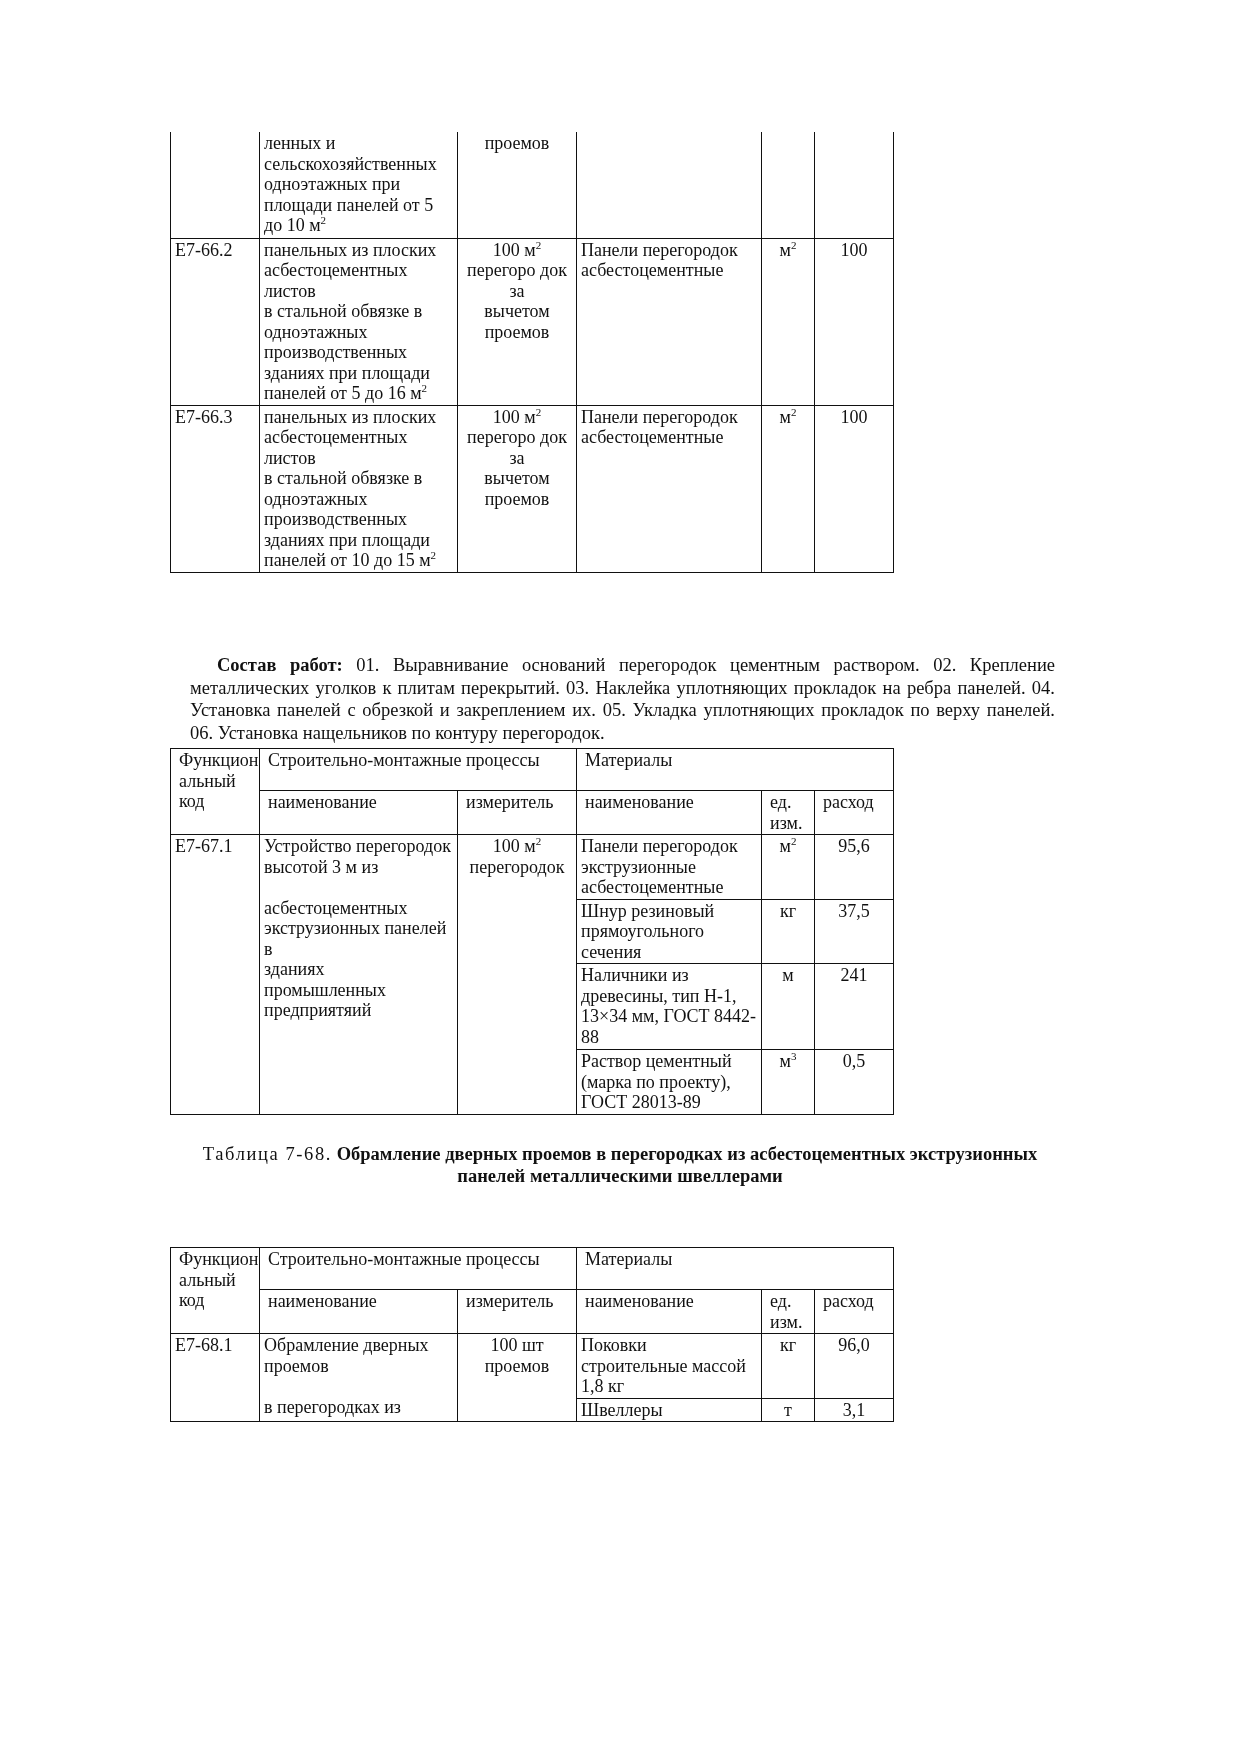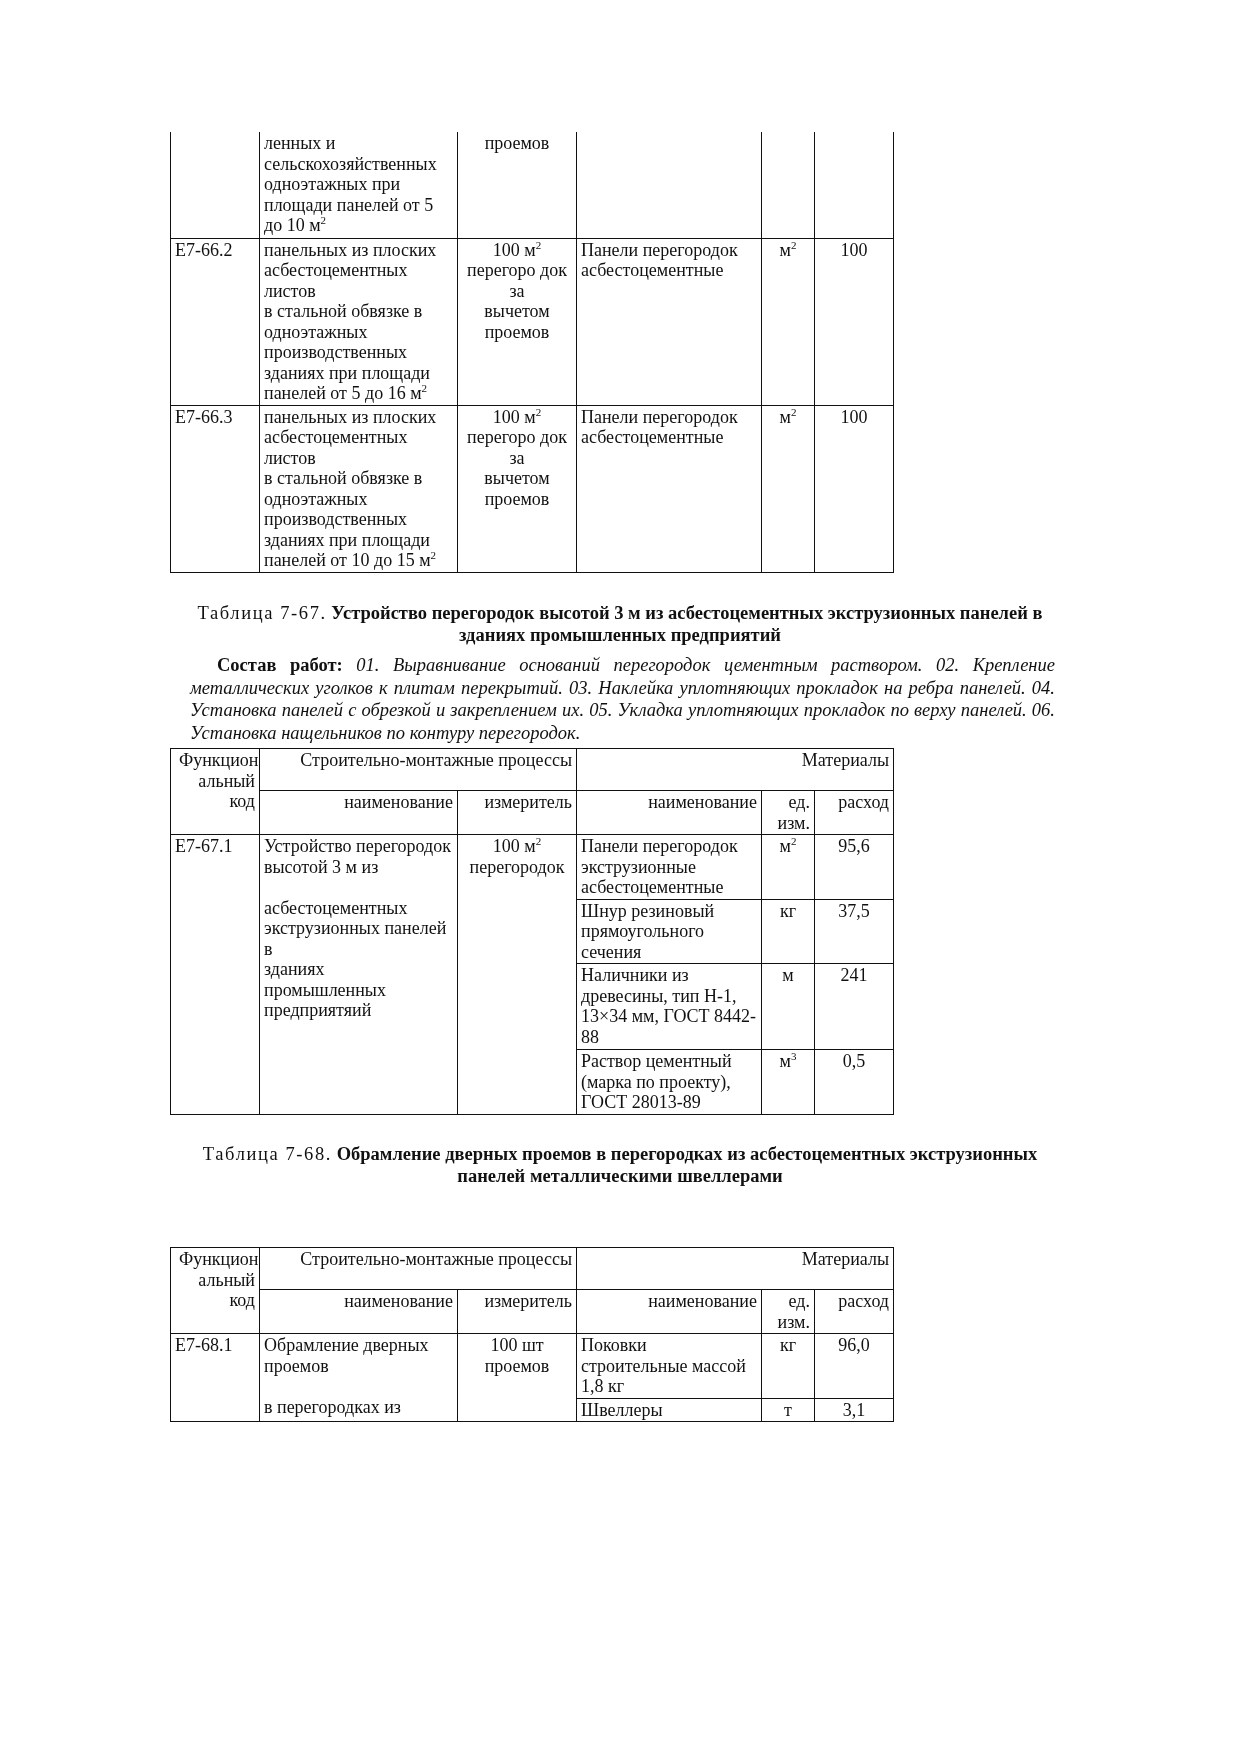--- a/index.html
+++ b/index.html
@@ -8,35 +8,35 @@
     font-family: "Liberation Serif", "DejaVu Serif", serif;
     color: #111111; font-size: 18px; line-height: 20.5px;
   }
   .page { position: absolute; left: 0; top: 0; width: 1188px; height: 1755px; }
   table.grid { position: absolute; border-collapse: collapse; table-layout: fixed; }
   table.grid td {
     border: 1.6px solid #111111; vertical-align: top; padding: 1px 4px 1px 4px;
     font-size: 18px; line-height: 20.5px;
   }
   table.grid td.c { text-align: center; }
-  table.grid td.hdr { text-align: right; padding-left: 8px; }
+  table.grid td.hdr { text-align: left; padding-left: 8px; }
   .nb-t { border-top: none !important; }
   sup { font-size: 11px; line-height: 0; vertical-align: 7px; }
   .caption {
     position: absolute; left: 185px; width: 870px; text-align: center;
     font-size: 18.5px; line-height: 22px;
   }
   .caption .lbl { letter-spacing: 1.6px; font-weight: normal; }
   .caption .ttl { font-weight: bold; }
   .works {
     position: absolute; left: 190px; width: 865px; text-align: justify;
     font-size: 18.5px; line-height: 22.5px; text-indent: 27px;
   }
   .works .wl { font-weight: bold; font-style: normal; }
-  .works .wt { font-style: italic; }
+  .works .wt { }
   .line { display: block; }
 </style>
 </head>
 <body>
 
 <div class="page">
 
   <table class="grid" style="left:170px; top:132px; width:723px;">
     <colgroup>
       <col style="width:89px">
@@ -103,24 +103,20 @@
         <span class="line">вычетом</span>
         <span class="line">проемов</span>
       </td>
       <td>Панели перегородок асбестоцементные</td>
       <td class="c"><span>м</span><sup>2</sup></td>
       <td class="c">100</td>
     </tr>
   </tbody>
     </table>
 
-  <div class="caption" style="top:602px;">
-    <span class="lbl">Таблица 7-67.</span>
-    <span class="ttl">Устройство перегородок высотой 3 м из асбестоцементных экструзионных панелей в зданиях промышленных предприятий</span>
-  </div>
 
   <div class="works" style="top:654px;">
     <span class="wl">Состав работ:</span>
     <span class="wt">01. Выравнивание оснований перегородок цементным раствором. 02. Крепление металлических уголков к плитам перекрытий. 03. Наклейка уплотняющих прокладок на ребра панелей. 04. Установка панелей с обрезкой и закреплением их. 05. Укладка уплотняющих прокладок по верху панелей. 06. Установка нащельников по контуру перегородок.</span>
   </div>
 
   <table class="grid" style="left:170px; top:748px; width:723px;">
     <colgroup>
       <col style="width:89px">
         <col style="width:198px">

